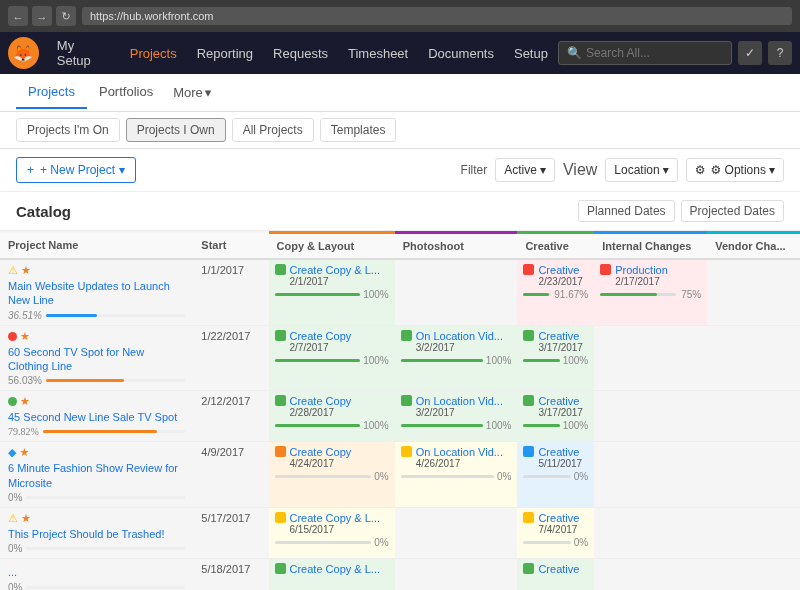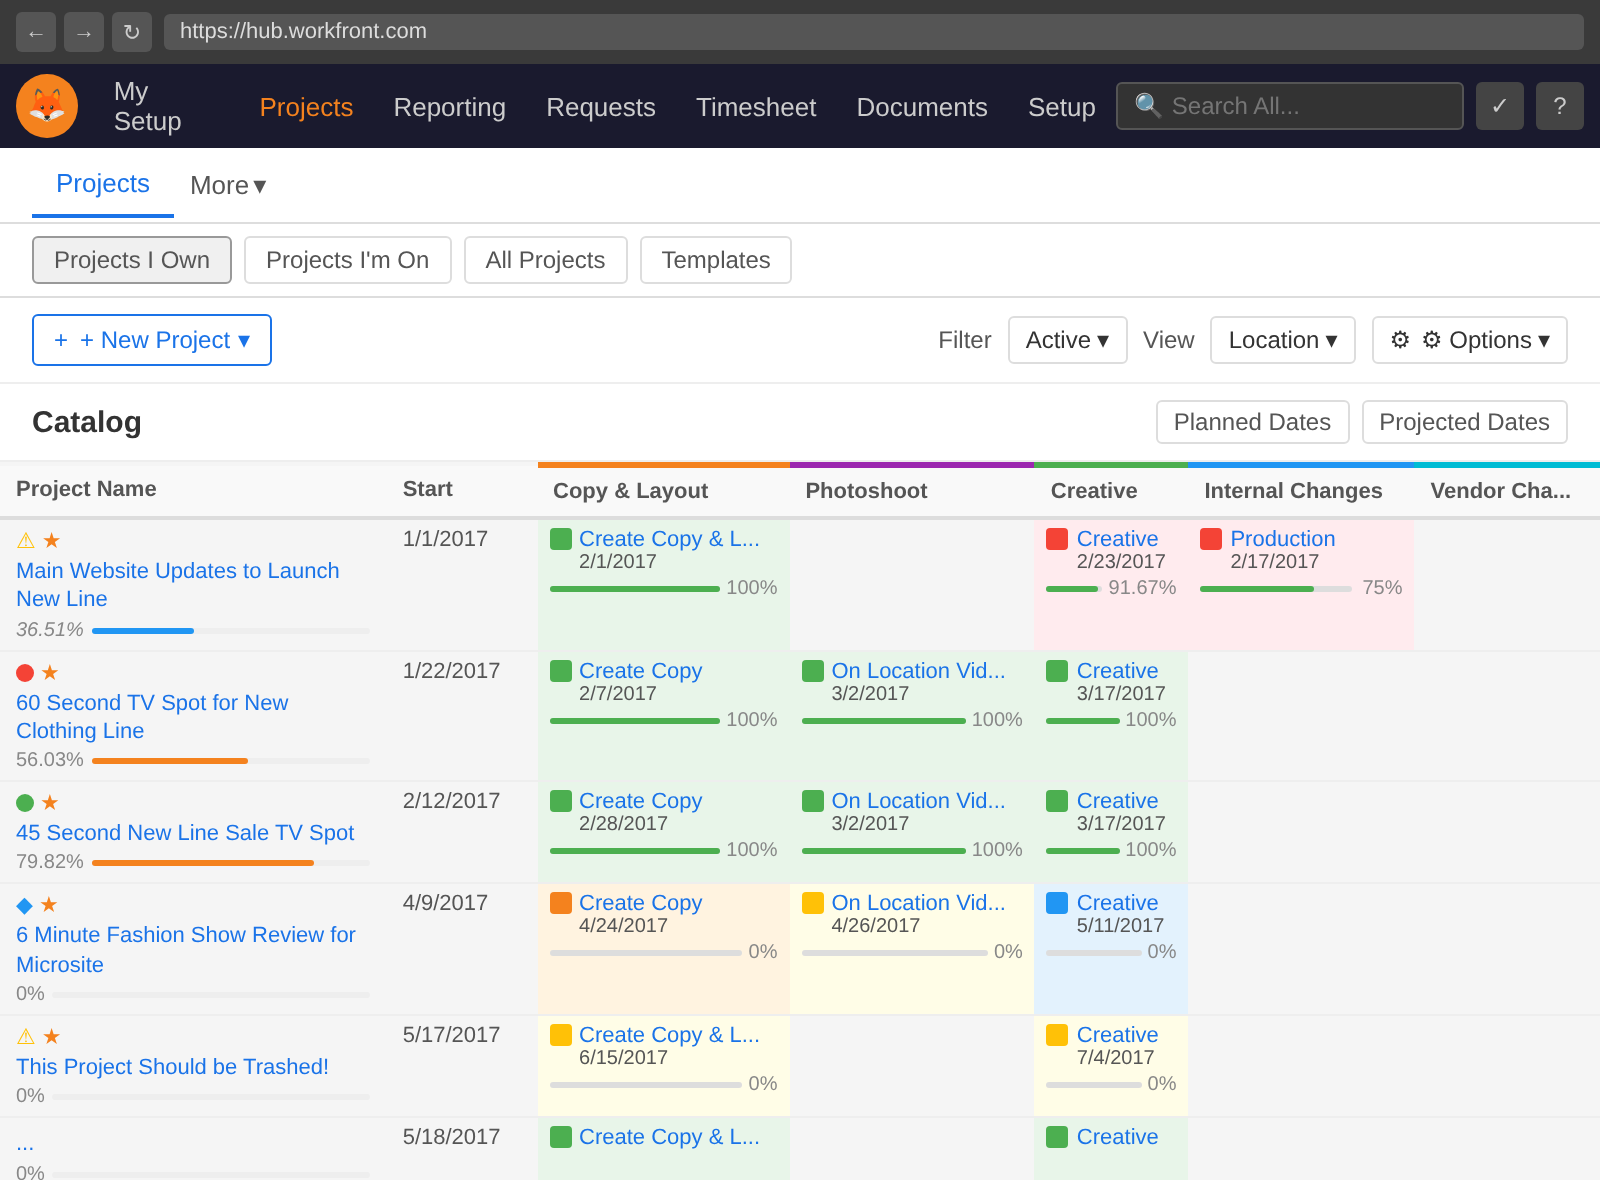--- a/index.html
+++ b/index.html
@@ -33,21 +33,21 @@
     .subtabs-container { background: white; padding: 6px 16px; display: flex; align-items: center; gap: 6px; border-bottom: 1px solid #ddd; }
     .subtab { padding: 4px 10px; font-size: 12px; border-radius: 3px; cursor: pointer; border: 1px solid #ddd; background: white; color: #555; }
     .subtab.active { background: #f0f0f0; border-color: #999; font-weight: 500; }
 
     
     .toolbar { background: white; padding: 8px 16px; display: flex; align-items: center; gap: 8px; border-bottom: 1px solid #eee; }
     .new-project-btn { background: white; border: 1px solid #1a73e8; color: #1a73e8; border-radius: 3px; padding: 5px 10px; font-size: 12px; cursor: pointer; display: flex; align-items: center; gap: 4px; }
     .toolbar-right { margin-left: auto; display: flex; align-items: center; gap: 8px; }
     .filter-label { color: #555; font-size: 12px; }
     .filter-btn { border: 1px solid #ddd; background: white; border-radius: 3px; padding: 4px 8px; font-size: 12px; cursor: pointer; display: flex; align-items: center; gap: 3px; color: #333; }
-    .view-label { color: #555; font-size: 12px; }
+    .view-label { color: #555; font-size: 16px; }
     .milestone-btn { border: 1px solid #ddd; background: white; border-radius: 3px; padding: 4px 8px; font-size: 12px; cursor: pointer; display: flex; align-items: center; gap: 3px; color: #333; }
     .options-btn { border: 1px solid #ddd; background: white; border-radius: 3px; padding: 4px 8px; font-size: 12px; cursor: pointer; display: flex; align-items: center; gap: 3px; color: #333; }
 
     
     .catalog-header { padding: 8px 16px; display: flex; align-items: center; background: white; border-bottom: 1px solid #eee; }
     .catalog-title { font-size: 15px; font-weight: 600; color: #333; }
     .date-controls { margin-left: auto; display: flex; gap: 6px; align-items: center; }
     .planned-dates-btn { font-size: 12px; color: #555; padding: 3px 8px; border: 1px solid #ddd; border-radius: 3px; cursor: pointer; background: white; }
     .projected-dates-btn { font-size: 12px; color: #555; padding: 3px 8px; border: 1px solid #ddd; border-radius: 3px; cursor: pointer; background: white; }
 
@@ -96,29 +96,30 @@
   </div>
   <div class="nav-icons">
     <div class="nav-icon-btn">✓</div>
     <div class="nav-icon-btn">?</div>
 
   </div>
 </div>
 
 <div class="tabs-container">
   <div class="tab active">Projects</div>
+  <div class="tab">Portfolios</div>
   <div class="tab-more">
     <span>More</span>
     <span>▾</span>
   </div>
 </div>
 
 <div class="subtabs-container">
+  <button class="subtab">Projects I'm On</button>
   <button class="subtab active">Projects I Own</button>
-  <button class="subtab">Projects I'm On</button>
   <button class="subtab">All Projects</button>
   <button class="subtab">Templates</button>
 </div>
 
 <div class="toolbar">
   <button class="new-project-btn">
     <span>+</span>
     <span style="margin-left:2px;">+ New Project</span>
     <span>▾</span>
   </button>
@@ -289,21 +290,21 @@
     <td style="background:;"></td>
     <td style="background:;"></td>
   </tr>
         <tr>
     <td class="project-name-cell">
       <div style="display:flex;align-items:center;gap:3px;margin-bottom:2px;">
         <span style="display:inline-block;width:9px;height:9px;border-radius:50%;background:#4caf50;vertical-align:middle;"></span>
               <span style="color:#f4821e;font-size:11px;">★</span>
       </div>
       <div class="project-name">45 Second New Line Sale TV Spot</div>
-      <div style="display:flex;align-items:center;gap:4px;margin-top:2px;">
+      <div style="display:flex;align-items:center;gap:4px;margin-top:2px;font-family:Liberation Serif, serif;">
         <span style="font-size:10px;color:#888;">79.82%</span>
         <div style="flex:1;height:3px;background:#eee;border-radius:2px;">
           <div style="width:79.82%;height:3px;background:#f4821e;border-radius:2px;"></div>
         </div>
       </div>
     </td>
     <td class="start-cell">2/12/2017</td>
     <td style="background:#e8f5e9;padding:4px 6px;">
       <div style="display:flex;align-items:flex-start;gap:2px;">
         <span style="display:inline-block;width:11px;height:11px;border-radius:2px;background:#4caf50;margin-right:2px;vertical-align:middle;"></span>

